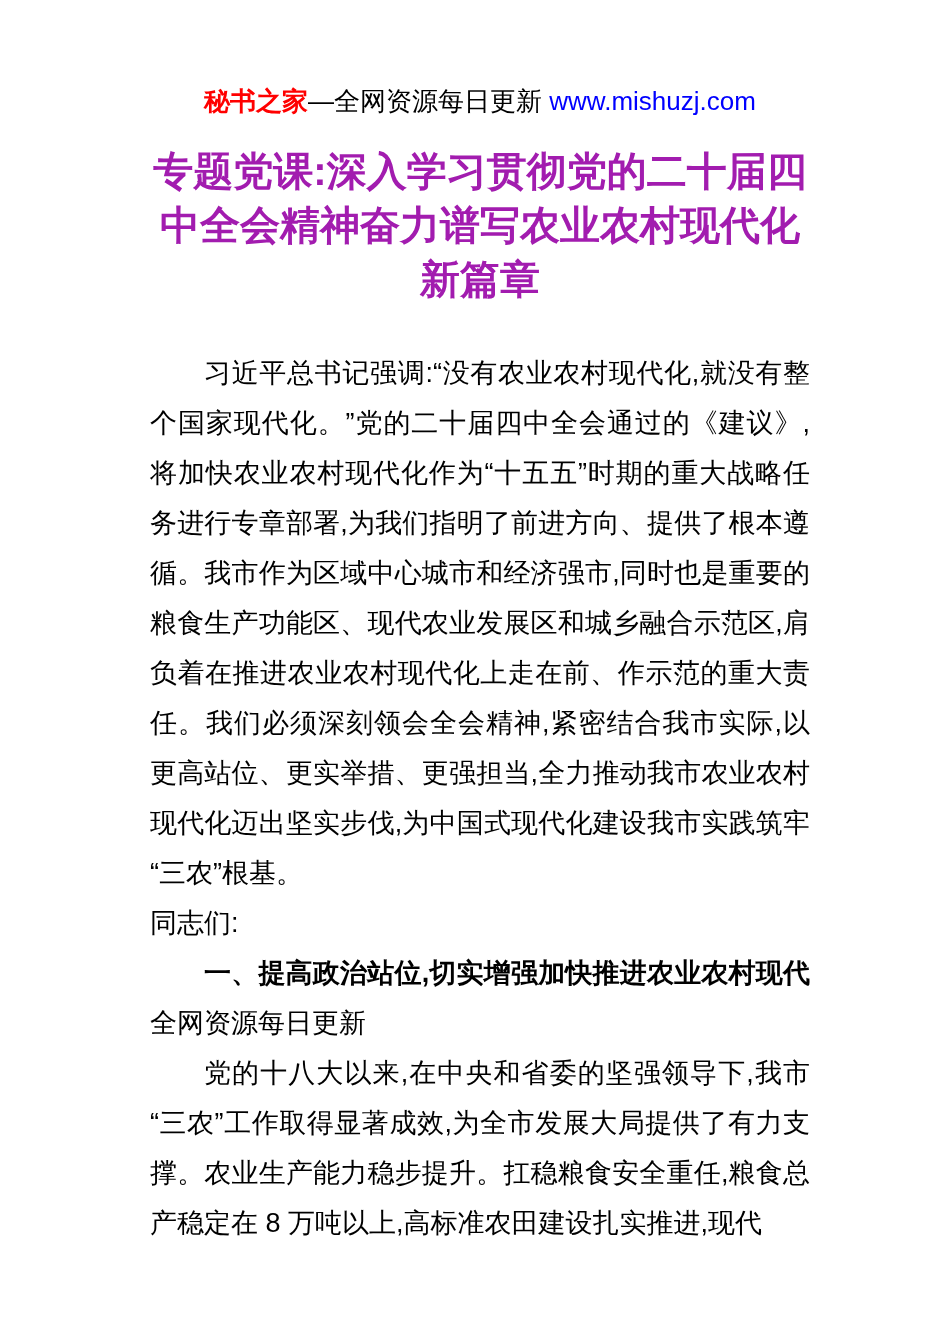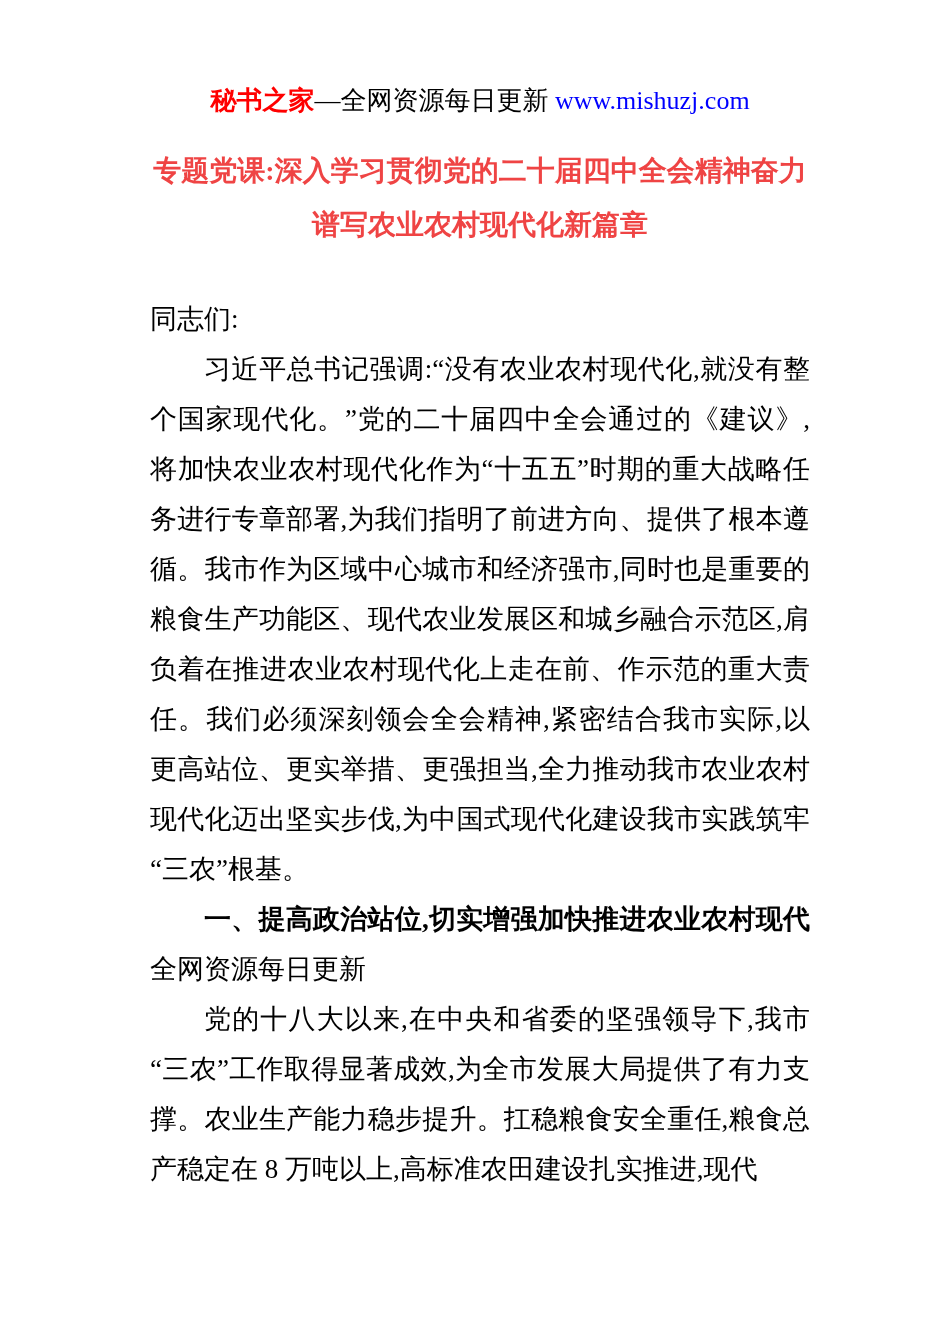--- a/index.html
+++ b/index.html
@@ -4,21 +4,21 @@
 <style>
   * { margin: 0; padding: 0; box-sizing: border-box; }
   html, body { background: #ffffff; }
   .page {
     position: relative;
     width: 950px;
     height: 1344px;
     margin: 0 auto;
     background: #ffffff;
     padding: 84px 140px 0 150px;
-    font-family: Liberation Serif, serif;
+    font-family: Liberation Sans, sans-serif;
     color: #000000;
     overflow: hidden;
     border-radius: 31px;
   }
   .promo-header {
     text-align: center;
     font-size: 26px;
     line-height: 34px;
     white-space: nowrap;
   }
@@ -29,25 +29,25 @@
   .tagline {
     color: #000000;
   }
   .site-url {
     color: #0000ff;
     text-decoration: none;
     cursor: pointer;
   }
   .doc-title {
     margin-top: 26px;
-    font-size: 28px;
+    font-size: 40px;
     line-height: 54px;
     font-weight: bold;
     text-align: center;
-    color: #ef4444;
+    color: #a21caf;
   }
   .doc-body {
     margin-top: 42px;
     font-size: 27px;
     line-height: 50px;
     text-align: justify;
     text-justify: inter-ideograph;
   }
   .para { text-indent: 2em; }
   .salutation { text-indent: 0; }
@@ -61,23 +61,23 @@
 
   <div class="promo-header">
     <span class="brand">秘书之家</span><span class="tagline">—全网资源每日更新</span>
     <a class="site-url">www.mishuzj.com</a>
   </div>
 
   <h1 class="doc-title">专题党课:深入学习贯彻党的二十届四中全会精神奋力谱写农业农村现代化新篇章</h1>
 
   <div class="doc-body">
 
+    <p class="para">习近平总书记强调:“没有农业农村现代化,就没有整个国家现代化。”党的二十届四中全会通过的《建议》,将加快农业农村现代化作为“十五五”时期的重大战略任务进行专章部署,为我们指明了前进方向、提供了根本遵循。我市作为区域中心城市和经济强市,同时也是重要的粮食生产功能区、现代农业发展区和城乡融合示范区,肩负着在推进农业农村现代化上走在前、作示范的重大责任。我们必须深刻领会全会精神,紧密结合我市实际,以更高站位、更实举措、更强担当,全力推动我市农业农村现代化迈出坚实步伐,为中国式现代化建设我市实践筑牢“三农”根基。</p>
+
     <p class="para salutation">同志们:</p>
-
-    <p class="para">习近平总书记强调:“没有农业农村现代化,就没有整个国家现代化。”党的二十届四中全会通过的《建议》,将加快农业农村现代化作为“十五五”时期的重大战略任务进行专章部署,为我们指明了前进方向、提供了根本遵循。我市作为区域中心城市和经济强市,同时也是重要的粮食生产功能区、现代农业发展区和城乡融合示范区,肩负着在推进农业农村现代化上走在前、作示范的重大责任。我们必须深刻领会全会精神,紧密结合我市实际,以更高站位、更实举措、更强担当,全力推动我市农业农村现代化迈出坚实步伐,为中国式现代化建设我市实践筑牢“三农”根基。</p>
 
     <p class="para heading">
       <span class="bold-run">一、提高政治站位,切实增强加快推进农业农村现代</span><span class="normal-run">全网资源每日更新</span>
     </p>
 
     <p class="para">党的十八大以来,在中央和省委的坚强领导下,我市“三农”工作取得显著成效,为全市发展大局提供了有力支撑。农业生产能力稳步提升。扛稳粮食安全重任,粮食总产稳定在 8 万吨以上,高标准农田建设扎实推进,现代</p>
 
   </div>
 
 </div>

